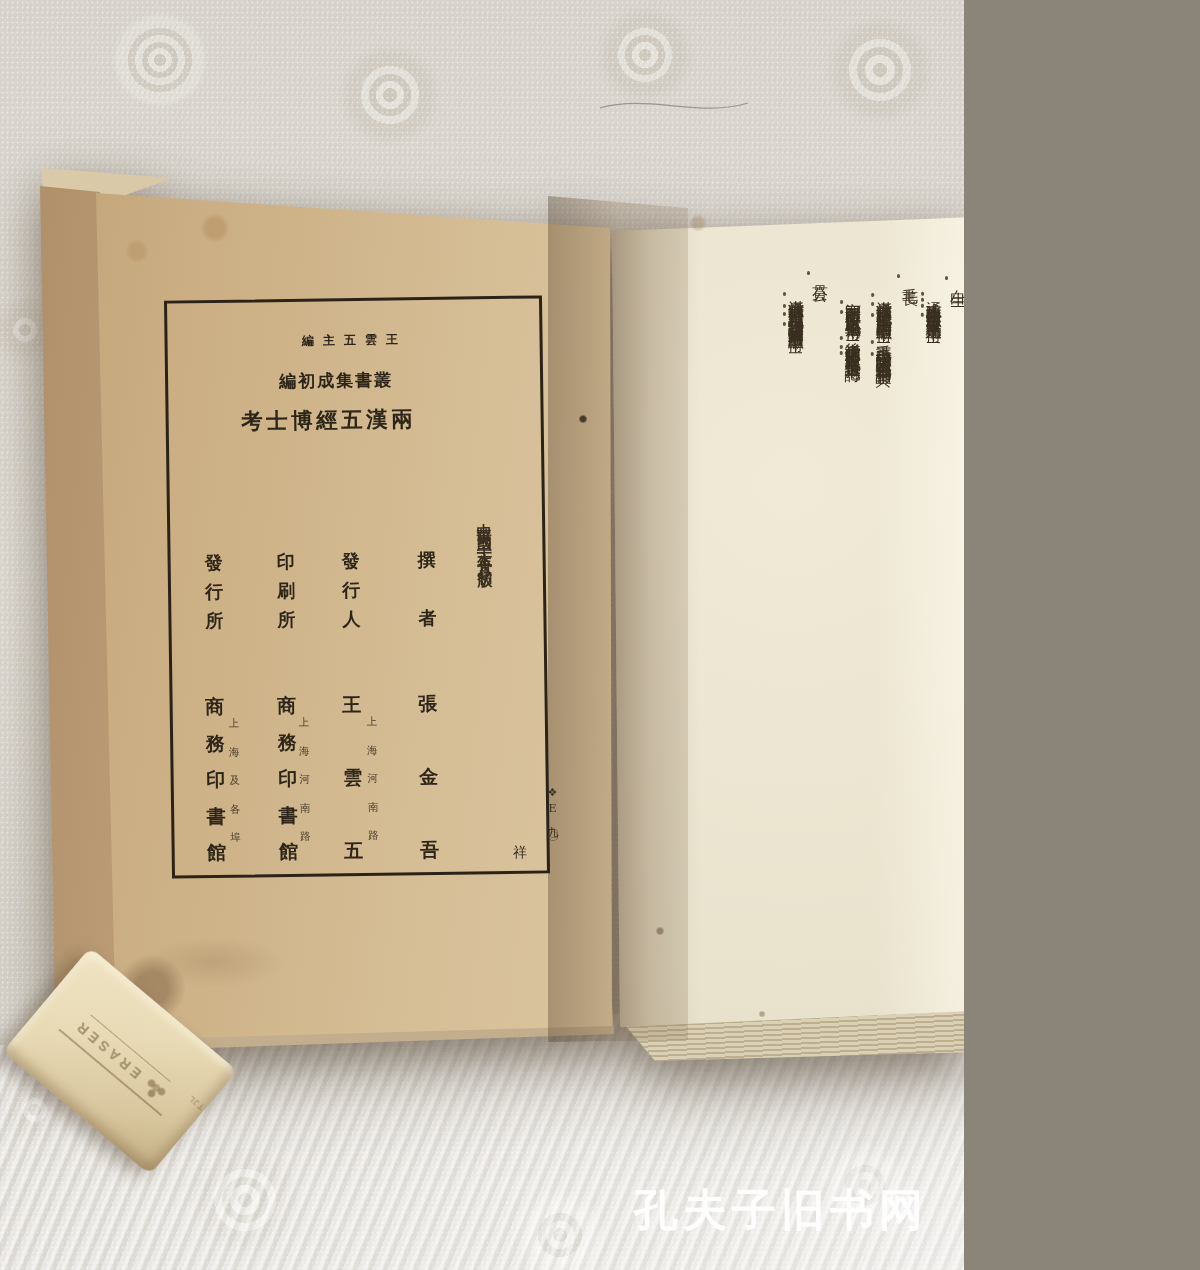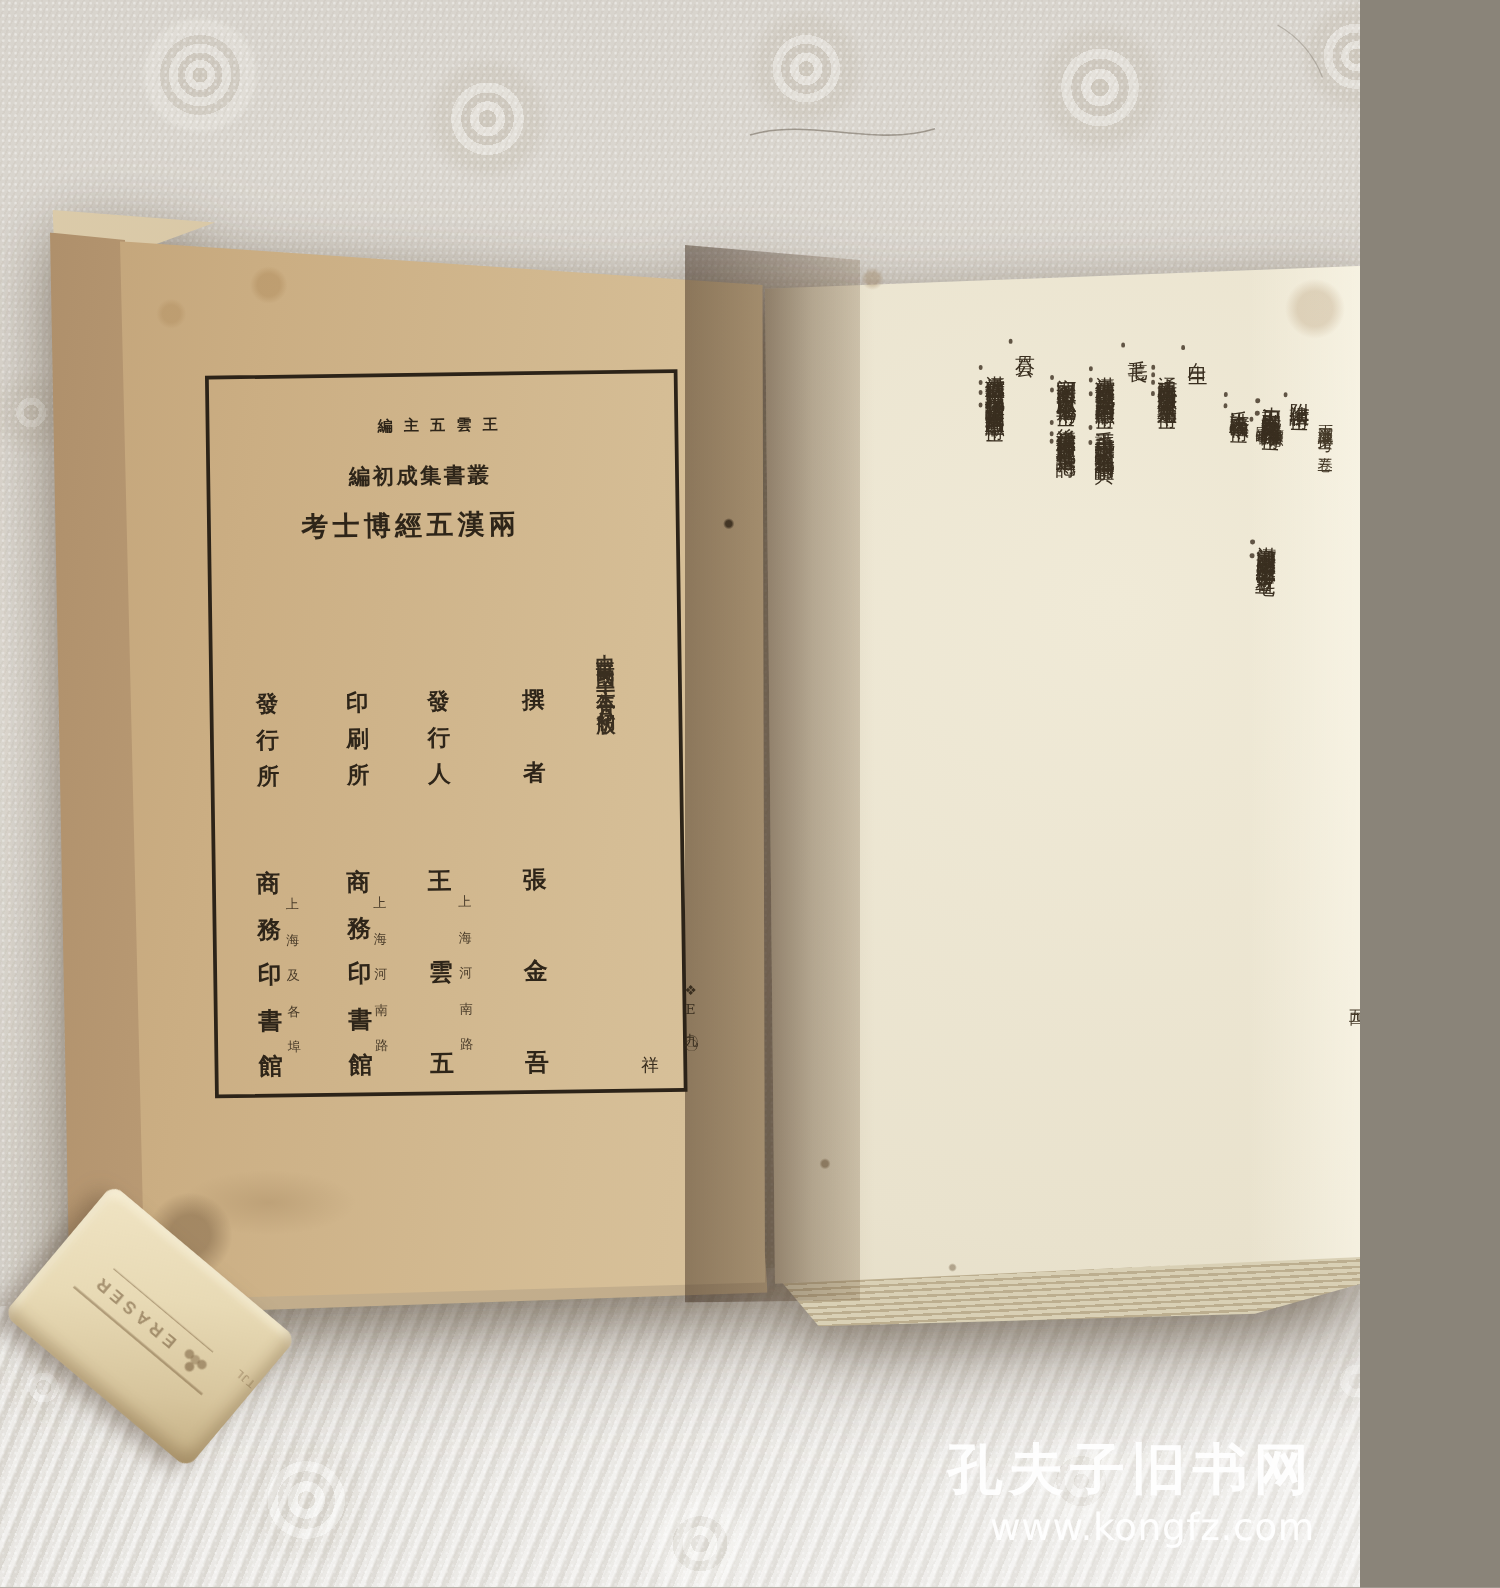--- a/index.html
+++ b/index.html
@@ -1,17 +1,17 @@
 <!DOCTYPE html>
 <html><head>
 <meta charset="utf-8">
 <style>
 *{margin:0;padding:0;box-sizing:border-box}
 html,body{background:#8a8479}
-.stage{position:relative;width:1088px;height:1270px;overflow:hidden;
+.stage{position:relative;width:964px;height:1270px;overflow:hidden;
   background:#dbd7d0;font-family:"DejaVu Serif","Liberation Serif",serif;}
 .layer{position:absolute;inset:0;pointer-events:none}
 
 
 .lace{position:absolute;inset:0;background:
  linear-gradient(180deg,#d8d4cd 0%,#e0dcd5 45%,#d7d3cb 78%,#dcd9d3 100%);}
 .lace::before{content:"";position:absolute;inset:0;opacity:.8;background-repeat:no-repeat;background-image:
  radial-gradient(circle at 160px 60px, rgba(187,178,161,.45) 0 6px, rgba(246,244,238,.5) 6px 12px, rgba(187,178,161,.4) 12px 18px, rgba(246,244,238,.45) 18px 25px, rgba(187,178,161,.3) 25px 32px, rgba(243,241,235,.4) 32px 42px, transparent 48px),
  radial-gradient(circle at 390px 95px, rgba(187,178,161,.45) 0 7px, rgba(246,244,238,.5) 7px 14px, rgba(187,178,161,.4) 14px 21px, rgba(246,244,238,.45) 21px 29px, rgba(187,178,161,.3) 29px 38px, transparent 52px),
  radial-gradient(circle at 645px 55px, rgba(187,178,161,.45) 0 6px, rgba(246,244,238,.5) 6px 13px, rgba(187,178,161,.4) 13px 20px, rgba(246,244,238,.45) 20px 27px, rgba(187,178,161,.3) 27px 35px, transparent 50px),
@@ -250,16 +250,15 @@
         <span class="emblem"></span>
         <span class="stamp-text">ERASER</span>
       </div>
       <div class="stamp-rule thin"></div>
     </div>
     <span class="stamp-corner">TJL</span>
   </div>
 
   <div class="wm">
     <div class="wm-cn">孔夫子旧书网</div>
-    <div class="wm-url">www.kongfz.com</div>
   </div>
 
 </div>
 
 </body></html>

